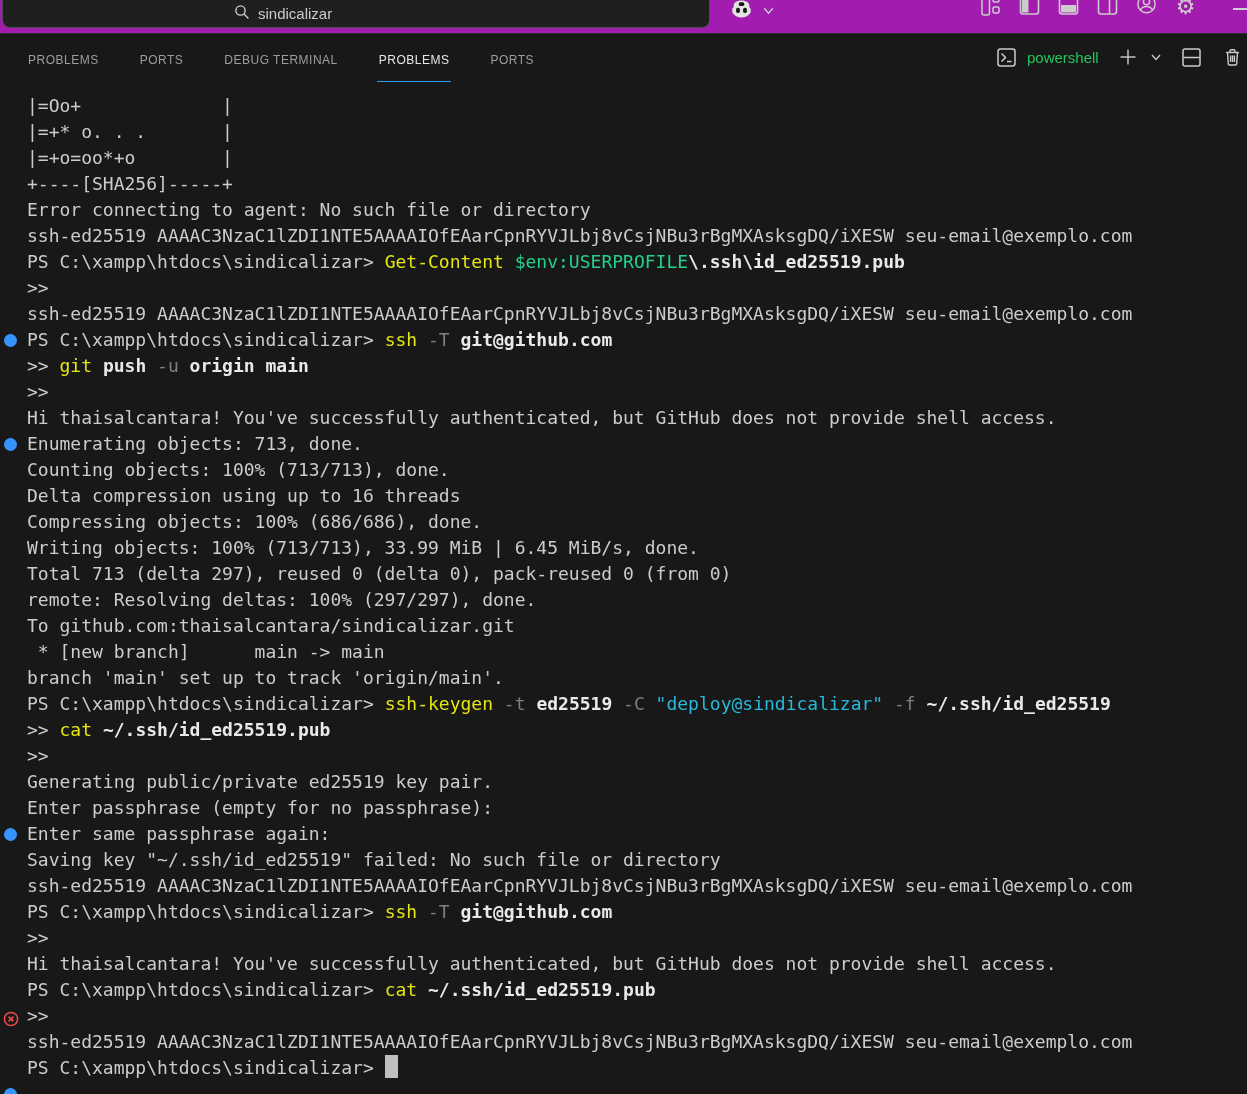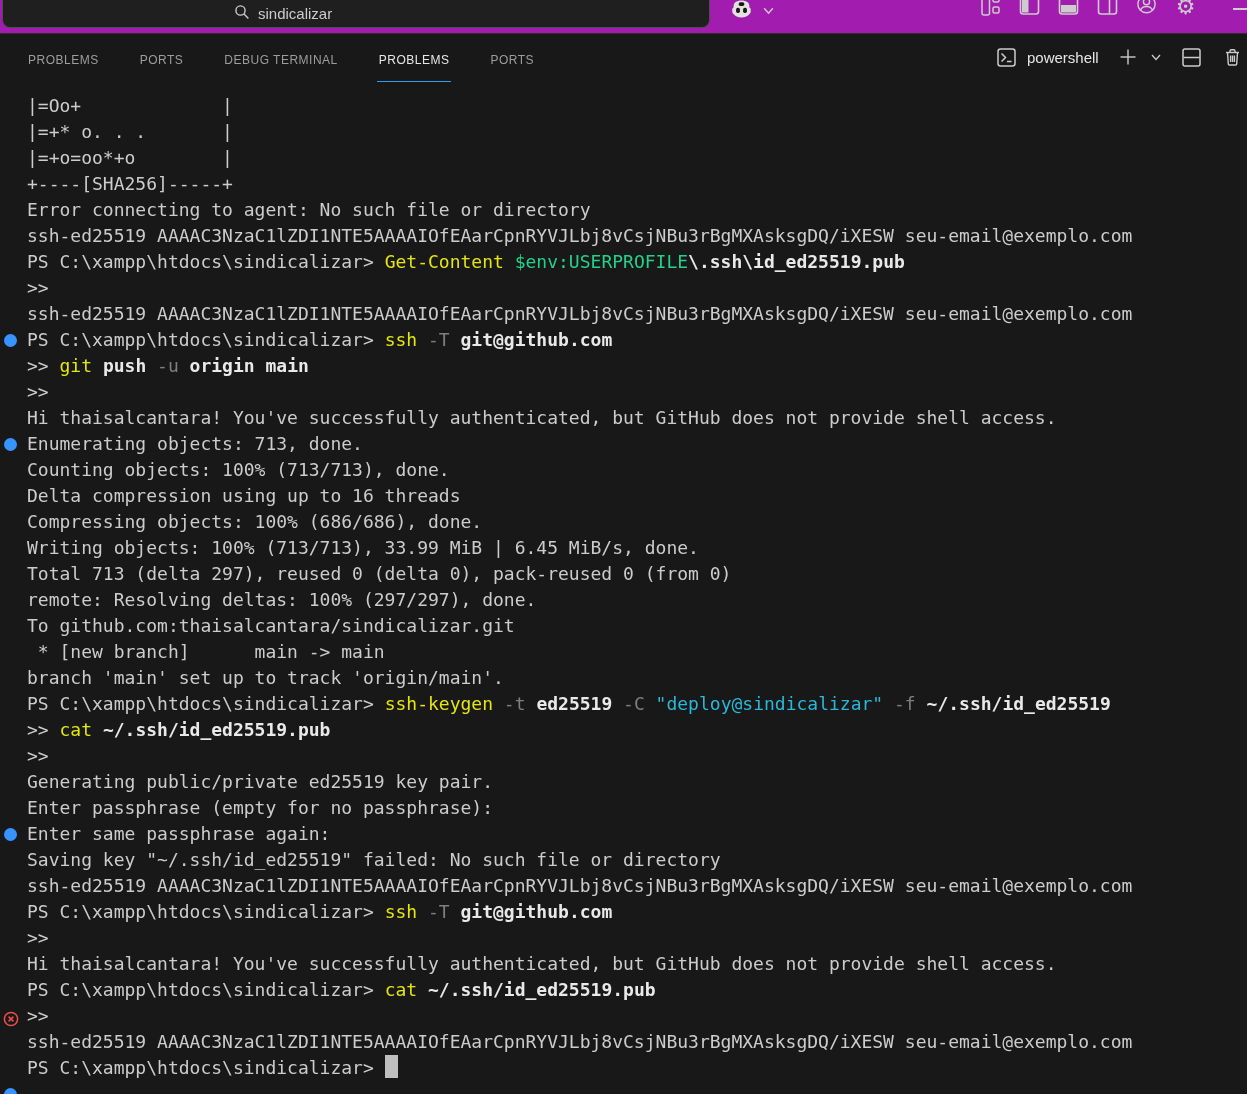--- a/index.html
+++ b/index.html
@@ -18,21 +18,21 @@
   .copilot-wrap { position:absolute; left:728px; top:-4px; display:flex; align-items:center; gap:7px; }
   .tb-icons { position:absolute; left:980px; top:-6px; display:flex; gap:18px; align-items:center; }
   .tb-icons .icn { width:21px; height:26px; display:flex; align-items:center; justify-content:center; }
   .minimize { position:absolute; left:1233px; top:8px; width:16px; height:2px; background:#cfcfcf; }
   
   .panel-header { position:absolute; top:35px; left:0; width:1247px; height:55px; background:#181818; }
   .tabs { position:absolute; left:26px; top:10px; display:flex; gap:37px; }
   .tab { font-size:12px; letter-spacing:0.5px; color:#9d9d9d; padding:8px 2px 14px 2px;
     border-bottom:1.8px solid transparent; cursor:pointer; }
   .tab.active { color:#e7e7e7; border-bottom-color:#2b9df3; }
-  .ph-toolbar { position:absolute; left:994px; top:8px; display:flex; align-items:center; gap:9px; color:#e5e5e5; }
+  .ph-toolbar { position:absolute; left:994px; top:8px; display:flex; align-items:center; gap:9px; color:#22c55e; }
   .ph-toolbar .shell-label { font-size:15px; margin-right:8px; }
   .tool-btn { display:flex; align-items:center; justify-content:center; width:24px; height:28px; }
   
   .term { position:absolute; top:93px; left:0; width:1247px; height:1001px;
     font-family:"DejaVu Sans Mono", monospace; font-size:18px; line-height:26px;
     white-space:pre; overflow:hidden; }
   .tline { position:relative; height:26px; padding-left:27px; }
   .tline .seg-b { font-weight:bold; }
   .deco { position:absolute; left:4px; top:7px; width:13px; height:13px; border-radius:50%; }
   .deco-err { position:absolute; left:3px; top:5px; }

